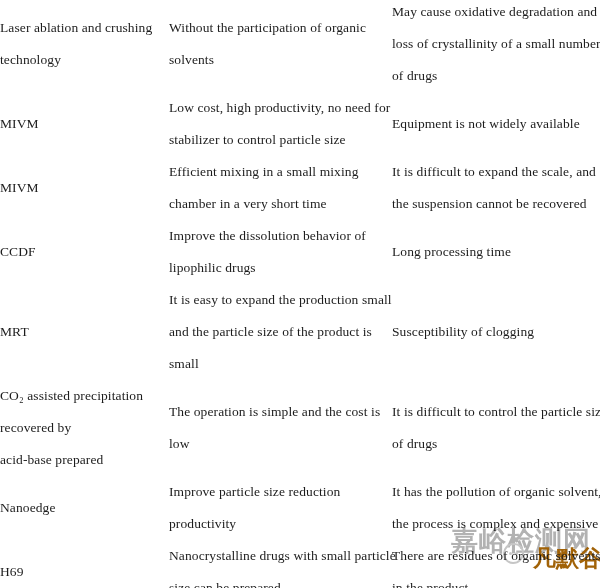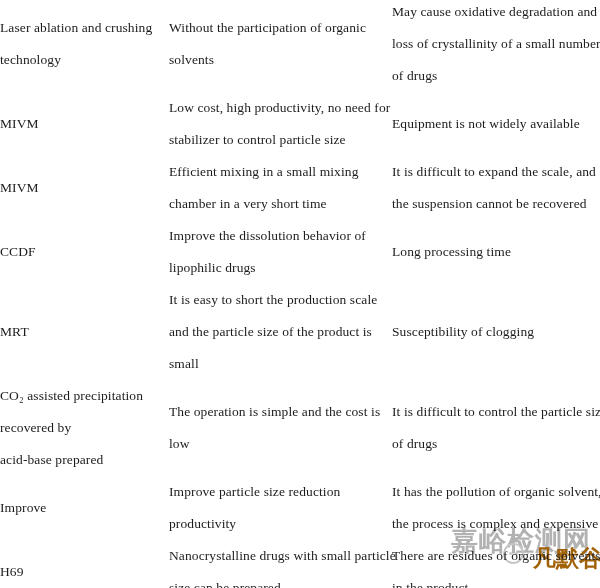--- a/index.html
+++ b/index.html
@@ -165,21 +165,21 @@
           </td>
           <td class="col-dis">
             <div class="cell-line">Long processing time</div>
           </td>
         </tr>
         <tr>
           <td class="col-tech">
             <div class="cell-line">MRT</div>
           </td>
           <td class="col-adv">
-            <div class="cell-line">It is easy to short the production scale</div>
+            <div class="cell-line">It is easy to expand the production small</div>
             <div class="cell-line">and the particle size of the product is</div>
             <div class="cell-line">small</div>
           </td>
           <td class="col-dis">
             <div class="cell-line">Susceptibility of clogging</div>
           </td>
         </tr>
         <tr>
           <td class="col-tech">
             <div class="cell-line">CO₂ assisted precipitation</div>
@@ -190,21 +190,21 @@
             <div class="cell-line">The operation is simple and the cost is</div>
             <div class="cell-line">low</div>
           </td>
           <td class="col-dis">
             <div class="cell-line">It is difficult to control the particle size</div>
             <div class="cell-line">of drugs</div>
           </td>
         </tr>
         <tr>
           <td class="col-tech">
-            <div class="cell-line">Improve</div>
+            <div class="cell-line">Nanoedge</div>
           </td>
           <td class="col-adv">
             <div class="cell-line">Improve particle size reduction</div>
             <div class="cell-line">productivity</div>
           </td>
           <td class="col-dis">
             <div class="cell-line">It has the pollution of organic solvent,</div>
             <div class="cell-line">the process is complex and expensive</div>
           </td>
         </tr>

